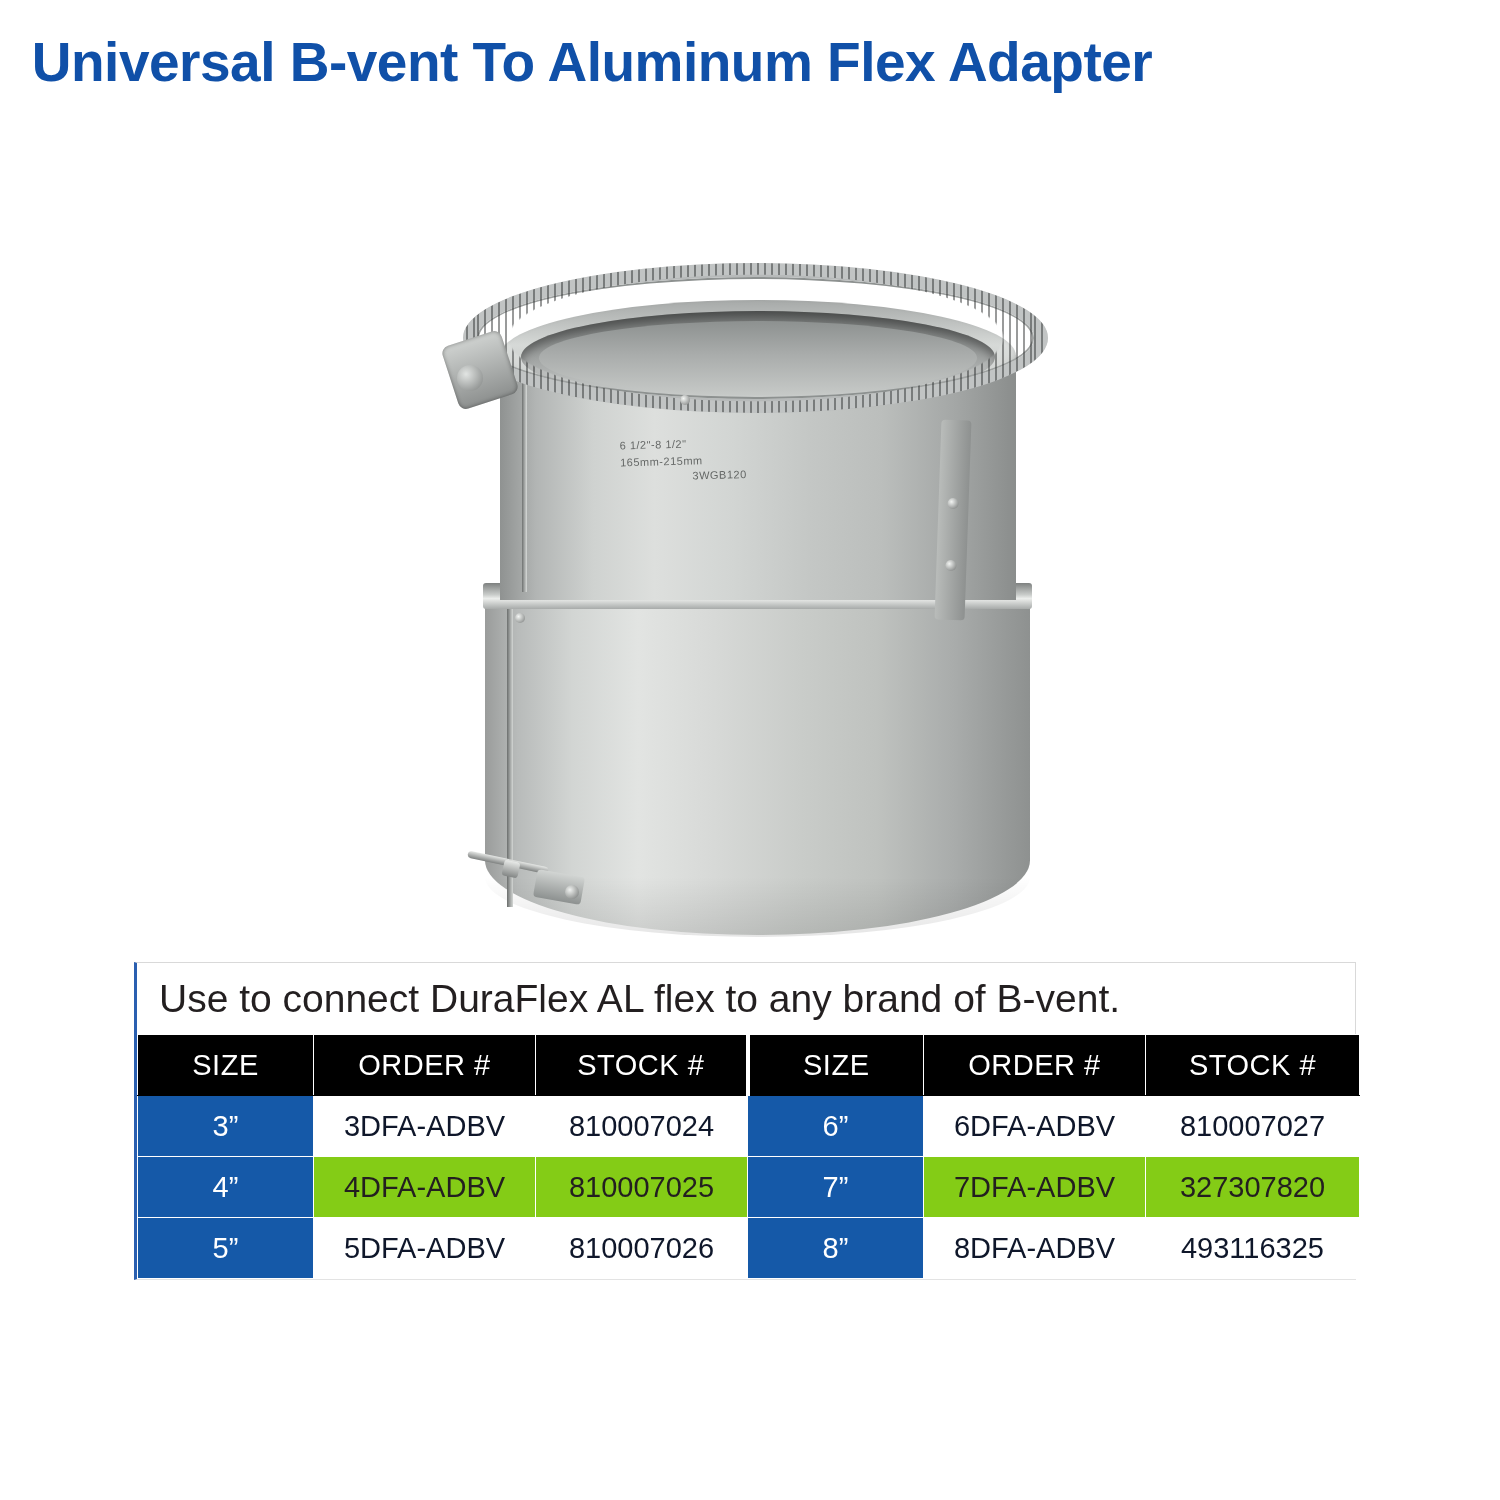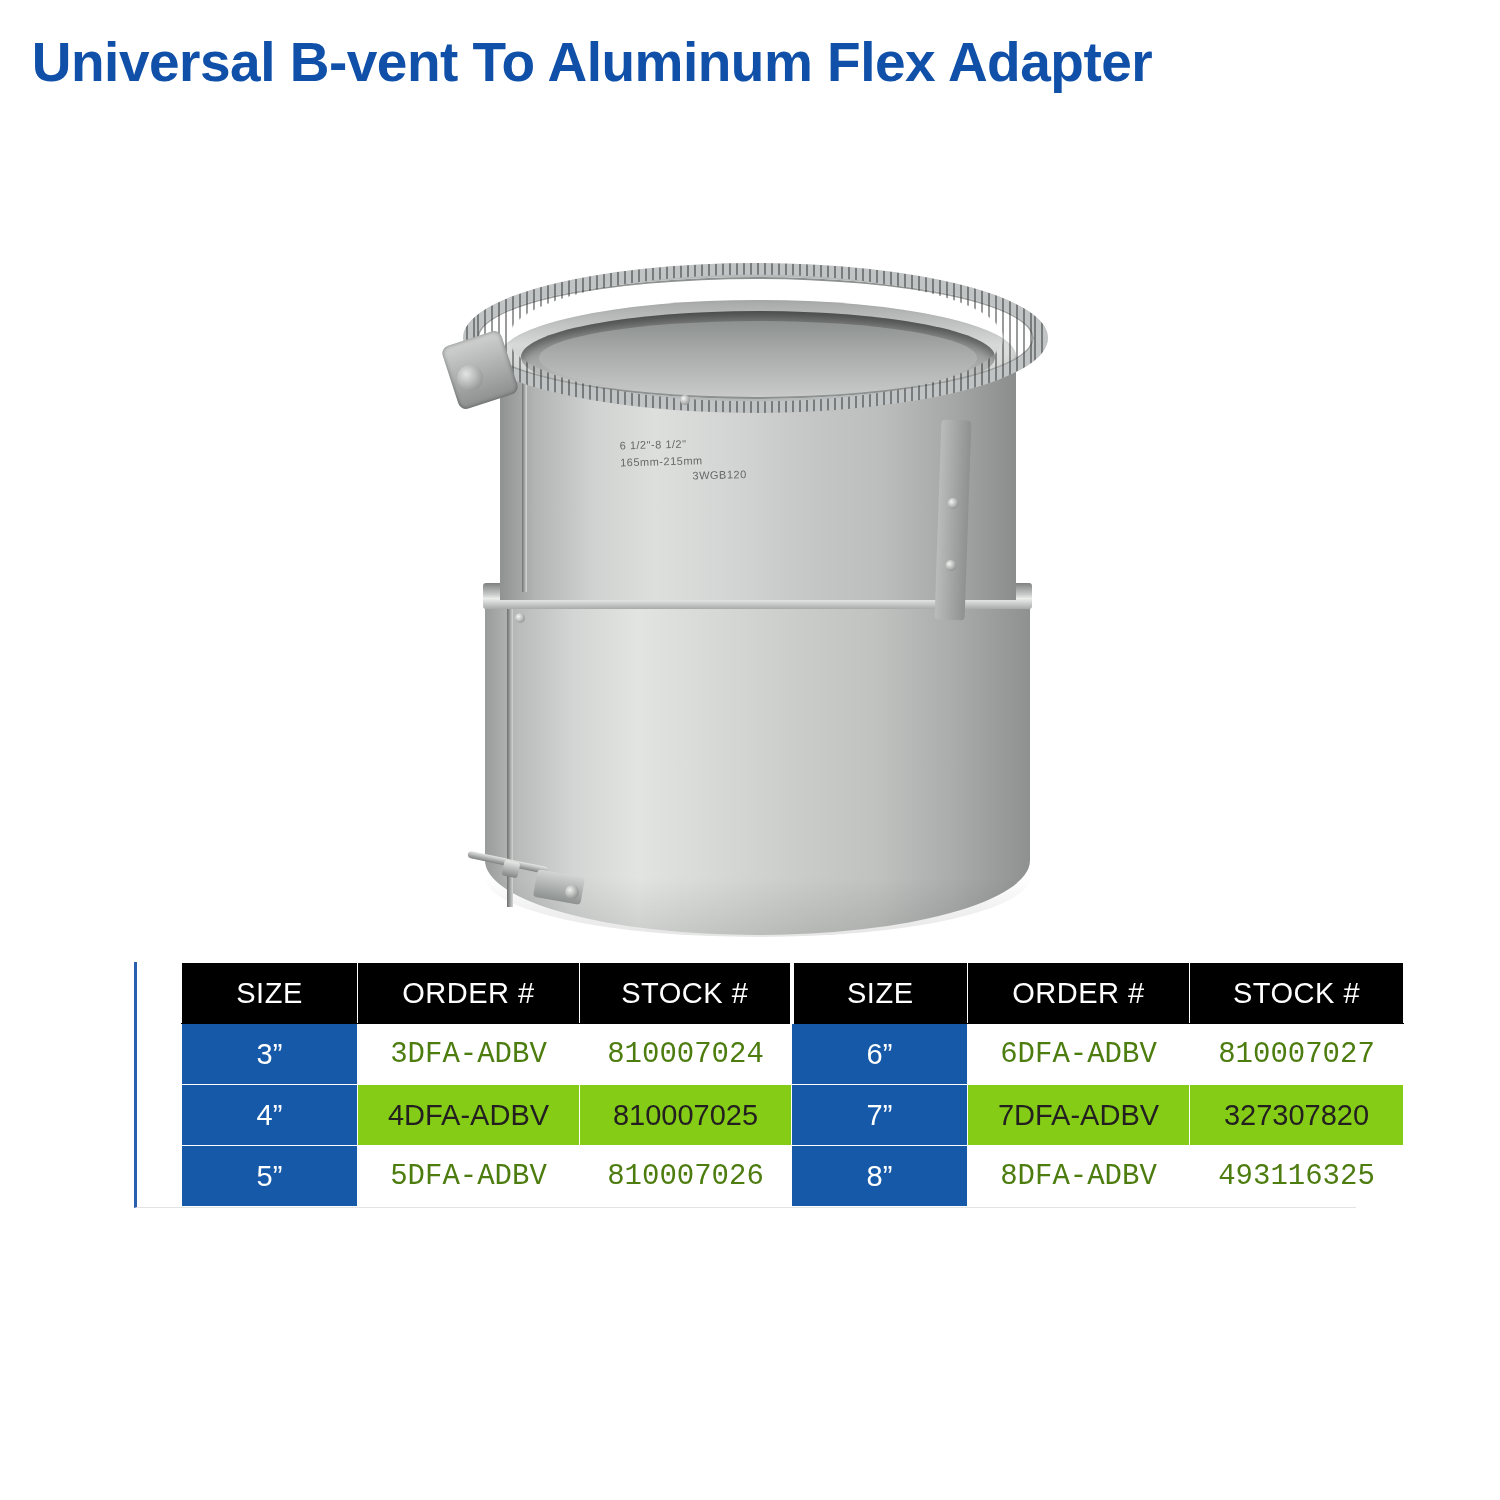--- a/index.html
+++ b/index.html
@@ -326,31 +326,30 @@
     letter-spacing: 0.5px;
     border-bottom: 1px solid #000;
   }
   table.spec thead th.div {
     border-left: 4px solid #ffffff;
   }
   td.size {
     background: #1559a8;
     color: #ffffff;
   }
-  td.val-a { background: #ffffff; color: #4d7c0f; font-family: Liberation Mono, monospace; }
+  td.val-a { background: #ffffff; color: #0f172a; }
   td.val-b { background: #84cc16; color: #231f20; }
   tr.alt td.size { background: #1559a8; }
   td.gap { border-left: 4px solid #ffffff; }
 
   .table-outer {
     border-left: 3px solid #2a5fb0;
     border-right: 1px solid #e3e3e3;
     border-bottom: 1px solid #e3e3e3;
     box-sizing: border-box;
-    padding-left: 44px;
   }
 
   
   col.c1 { width: 176px; }
   col.c2 { width: 222px; }
   col.c3 { width: 212px; }
   col.c4 { width: 176px; }
   col.c5 { width: 222px; }
   col.c6 { width: 214px; }
 </style>
@@ -398,20 +397,23 @@
       <div class="bb-nut"></div>
       <div class="bb-plate"></div>
       <div class="bb-screwhead"></div>
     </div>
 
   </div>
 </div>
 
 <div class="table-block">
 
+  <div class="caption-row">
+    <div class="caption-text">Use to connect DuraFlex AL flex to any brand of B-vent.</div>
+  </div>
 
   <div class="table-outer">
     <table class="spec">
       <colgroup>
         <col class="c1">
           <col class="c2">
           <col class="c3">
         <col class="c4">
           <col class="c5">
           <col class="c6">

